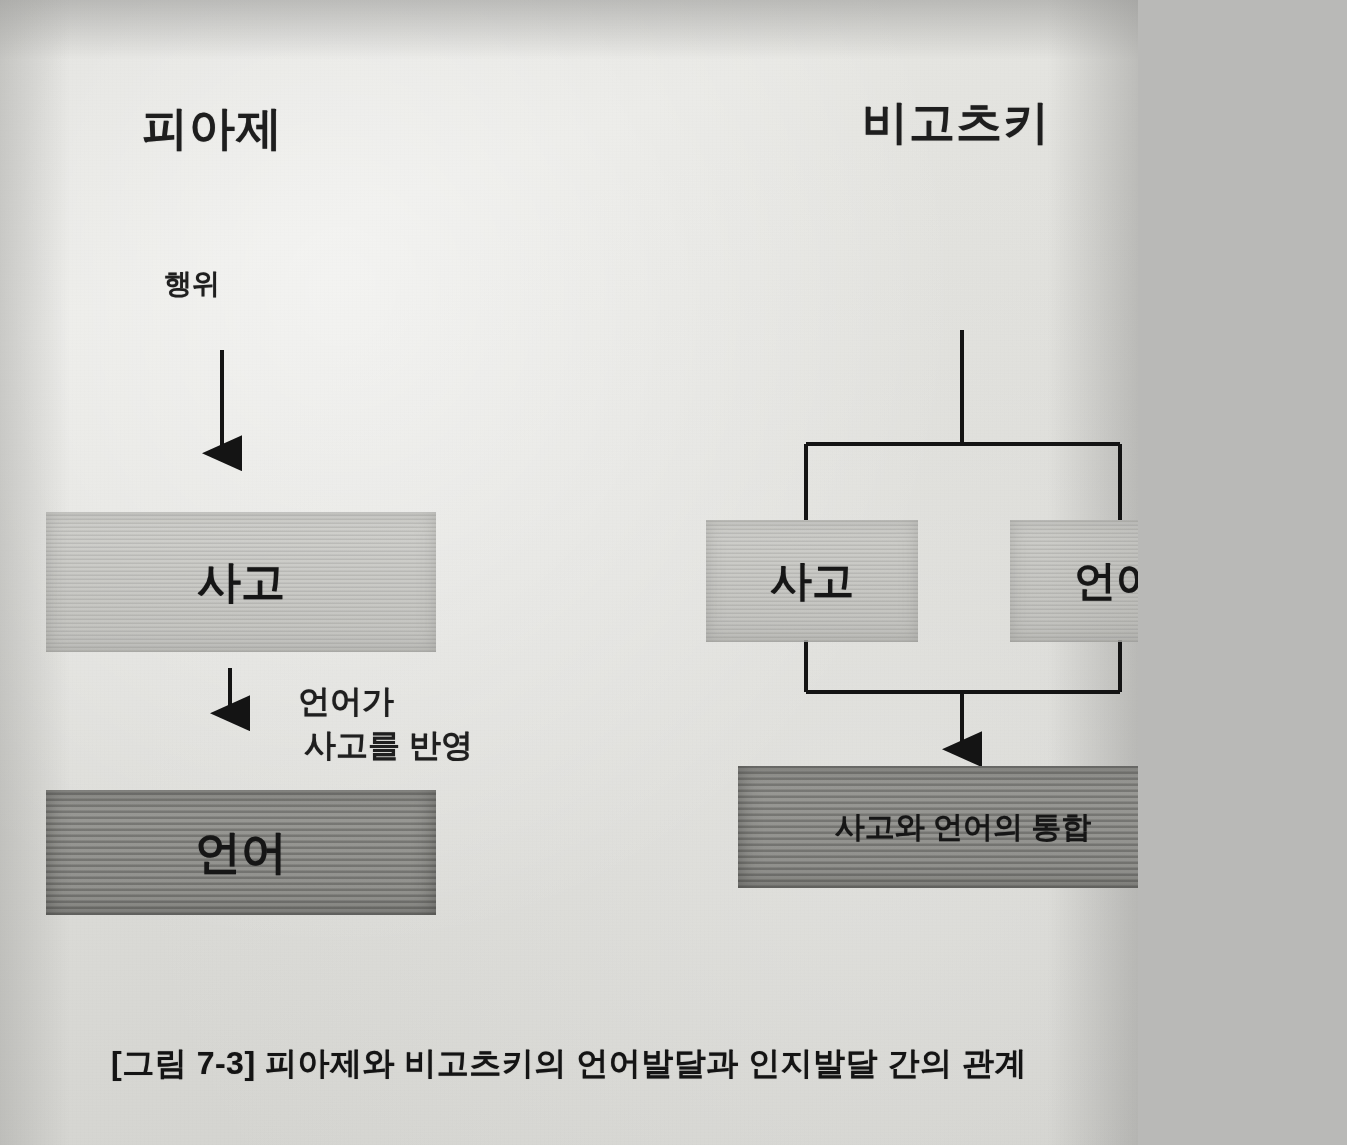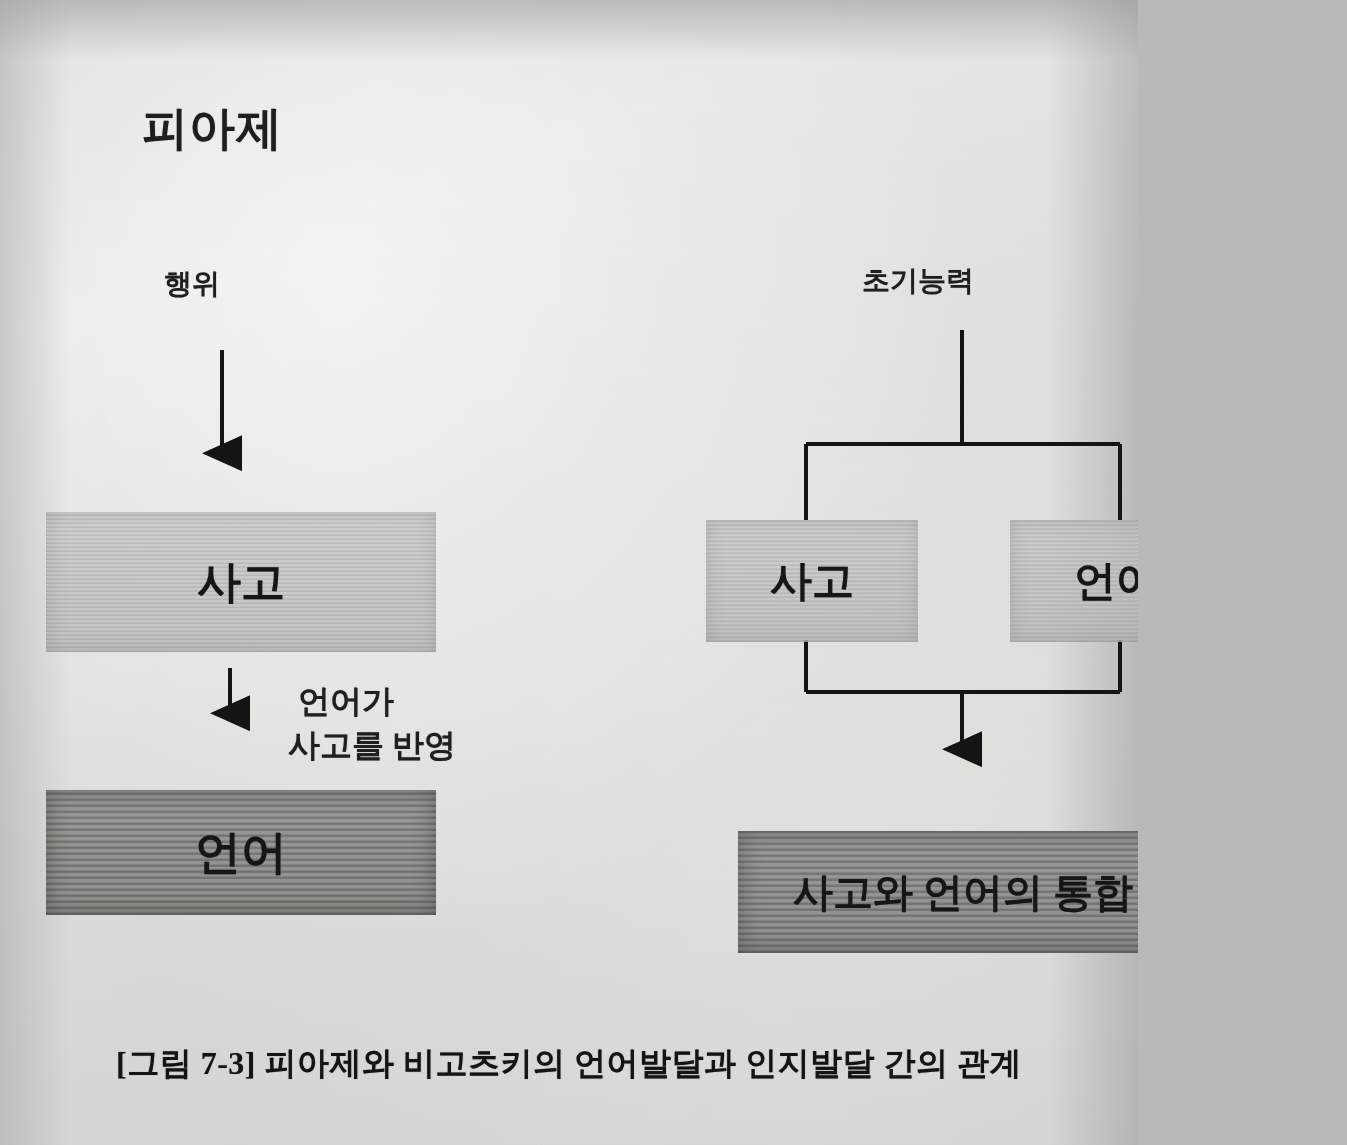--- a/index.html
+++ b/index.html
@@ -15,21 +15,20 @@
   }
   #page {
     position: relative;
     width: 1138px;
     height: 1145px;
     background:
       radial-gradient(ellipse at 30% 25%, rgba(255,255,255,0.55) 0%, rgba(255,255,255,0) 55%),
       radial-gradient(ellipse at 75% 70%, rgba(235,235,232,0.5) 0%, rgba(255,255,255,0) 60%),
       linear-gradient(160deg, #dcdcd8 0%, #e6e6e2 22%, #dedeDA 48%, #d6d6d2 74%, #cfcfcb 100%);
     overflow: hidden;
-    font-family: Liberation Serif, serif;
   }
   
   #grain {
     position: absolute;
     inset: 0;
     opacity: 0.25;
     background-image:
       repeating-linear-gradient(0deg, rgba(0,0,0,0.035) 0px, rgba(0,0,0,0) 1px, rgba(0,0,0,0) 3px),
       repeating-linear-gradient(90deg, rgba(0,0,0,0.03) 0px, rgba(0,0,0,0) 1px, rgba(0,0,0,0) 4px);
     pointer-events: none;
@@ -163,26 +162,26 @@
 
   <div class="col-title" style="left:142px; top:98px;">피아제</div>
 
   <div class="node-plain" style="left:164px; top:265px;">행위</div>
 
   <div class="box box-light" style="left:46px; top:512px; width:390px; height:140px; font-size:44px;">사고</div>
 
   <div class="box box-dark" style="left:46px; top:790px; width:390px; height:125px; font-size:46px;">언어</div>
 
   <div class="note" style="left:298px; top:680px;">언어가</div>
-  <div class="note" style="left:288px; top:724px;">사고를 반영</div>
+  <div class="note" style="left:304px; top:724px;">사고를 반영</div>
 
+  <div class="col-title" style="left:862px; top:92px;">비고츠키</div>
 
-  <div class="node-plain" style="left:862px; top:262px;">초기능력</div>
 
   <div class="box box-light" style="left:706px; top:520px; width:212px; height:122px; font-size:42px;">사고</div>
 
   <div class="box box-light" style="left:1010px; top:520px; width:212px; height:122px; font-size:42px;">언어</div>
 
-  <div class="box box-dark" style="left:738px; top:831px; width:450px; height:122px; font-size:40px;">사고와 언어의 통합</div>
+  <div class="box box-dark" style="left:738px; top:766px; width:450px; height:122px; font-size:30px;">사고와 언어의 통합</div>
 
   <div id="caption">[그림 7-3] 피아제와 비고츠키의 언어발달과 인지발달 간의 관계</div>
 
 </div>
 
 </body></html>

